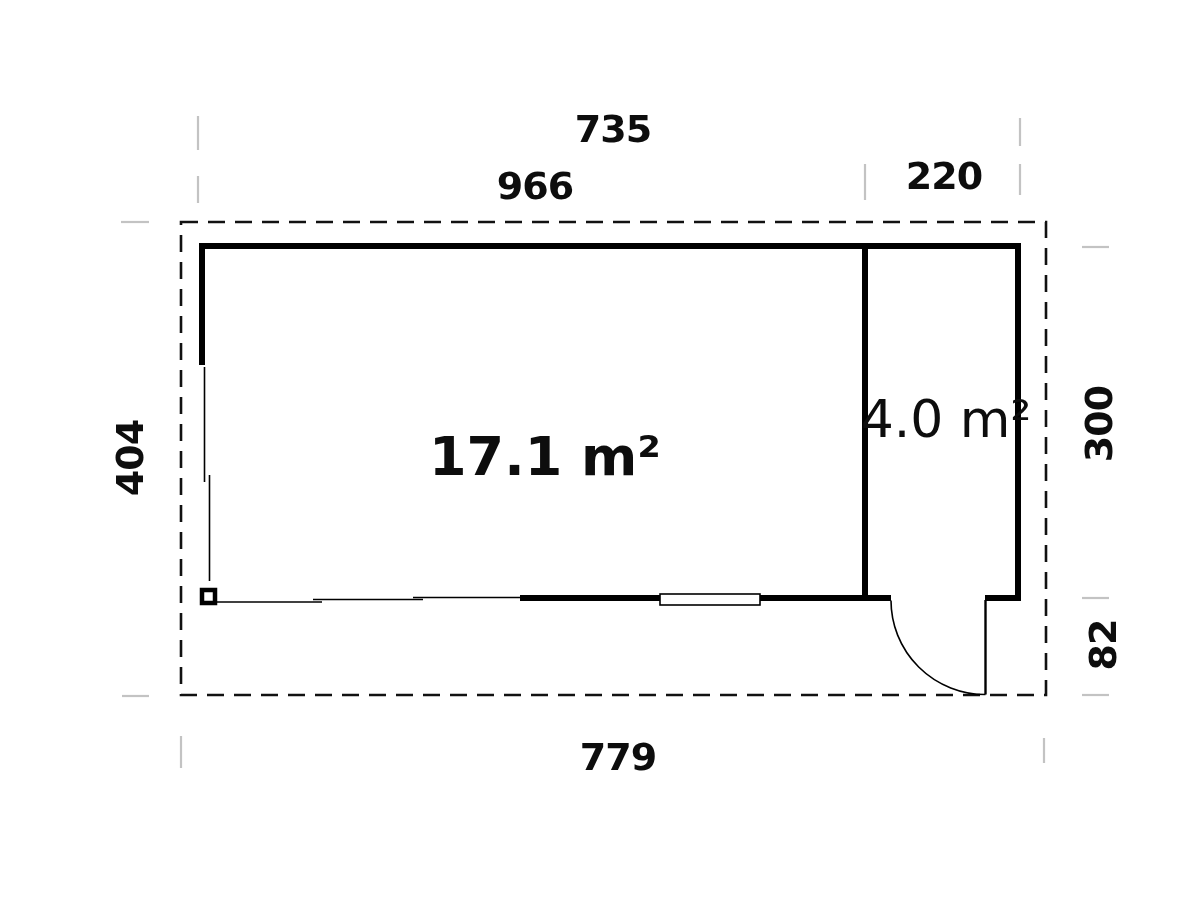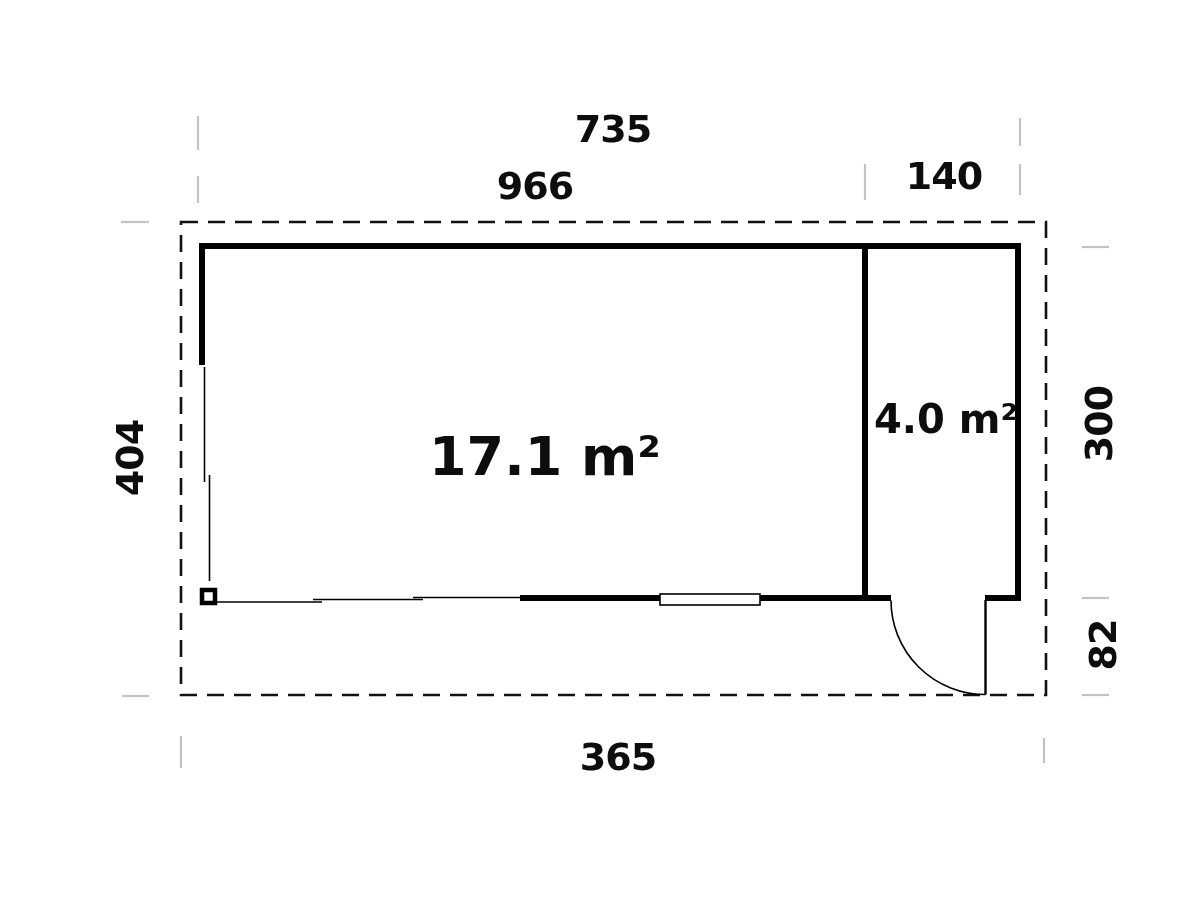--- a/index.html
+++ b/index.html
@@ -29,22 +29,22 @@
   }
   .rot{
     transform:translate(-50%,-50%) rotate(-90deg);
   }
   .area-main{
     font-size:54px;
     font-weight:700;
     margin-top:40px;
   }
   .area-side{
-    font-size:40px;
-    font-weight:700;
+    font-size:52px;
+    font-weight:400;
   }
   .dash{
     fill:none;
     stroke:#111111;
     stroke-width:2.6;
     stroke-dasharray:17 10;
   }
   .ticks line{
     stroke:#c3c3c3;
     stroke-width:2.2;
@@ -101,22 +101,22 @@
     <rect x="660" y="594" width="100" height="11" fill="#ffffff" stroke="#000000" stroke-width="1.6"></rect>
 
     <g fill="none" stroke="#000000">
       <line x1="985.5" y1="600" x2="985.5" y2="694.5" stroke-width="2.4"></line>
       <path d="M 891 600.5 A 94.5 94 0 0 0 985.5 694.5" stroke-width="1.6"></path>
     </g>
   </svg>
 
   <div class="label dim" style="left:613px; top:129px;">735</div>
   <div class="label dim" style="left:535px; top:186px;">966</div>
-  <div class="label dim" style="left:944px; top:176px;">140</div>
-  <div class="label dim" style="left:618px; top:757px;">365</div>
+  <div class="label dim" style="left:944px; top:176px;">220</div>
+  <div class="label dim" style="left:618px; top:757px;">779</div>
   <div class="label dim rot" style="left:130px; top:458px;">404</div>
   <div class="label dim rot" style="left:1099px; top:424px;">300</div>
   <div class="label dim rot" style="left:1103px; top:645px;">82</div>
 
   <div class="label area-main" style="left:545px; top:417px;">17.1 m²</div>
   <div class="label area-side" style="left:946px; top:419px;">4.0 m²</div>
 
 </div>
 
 </body></html>

